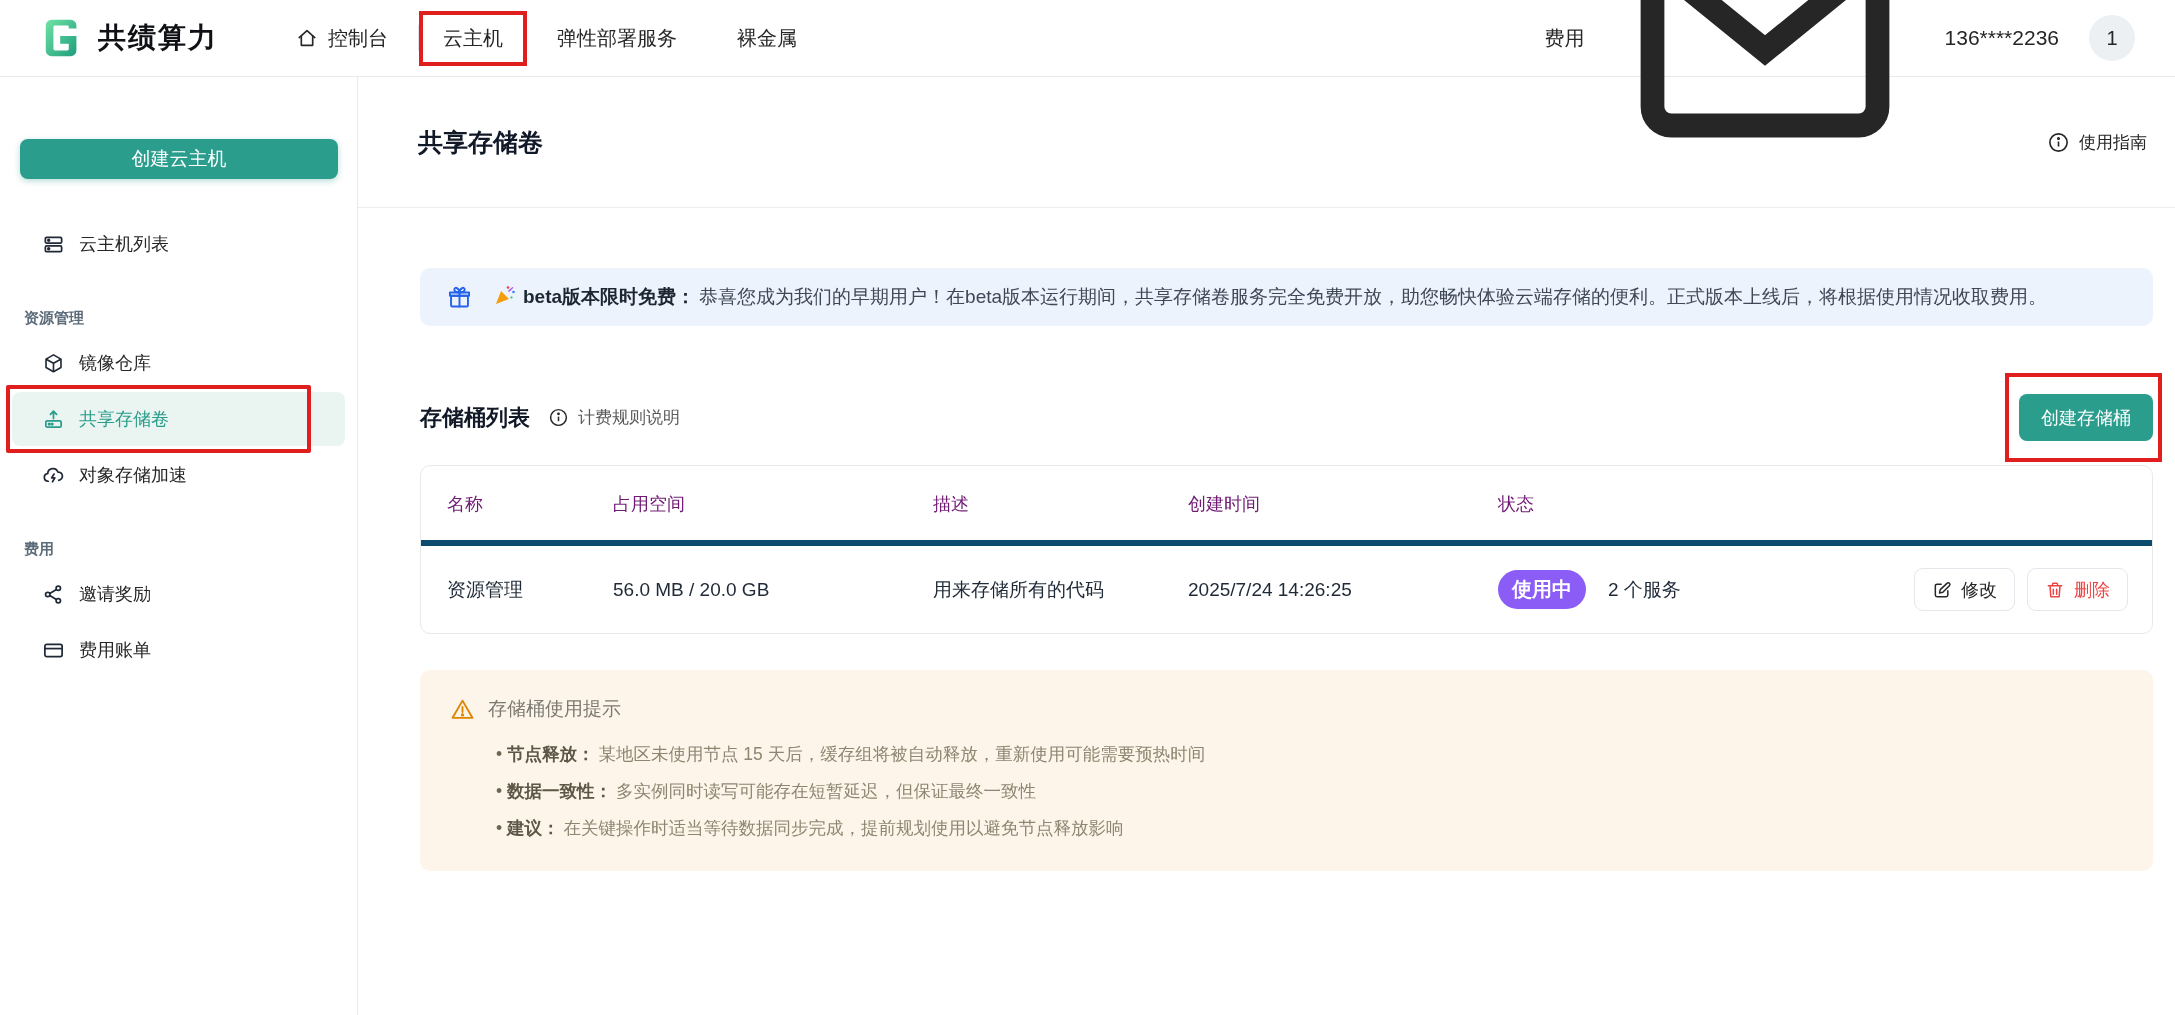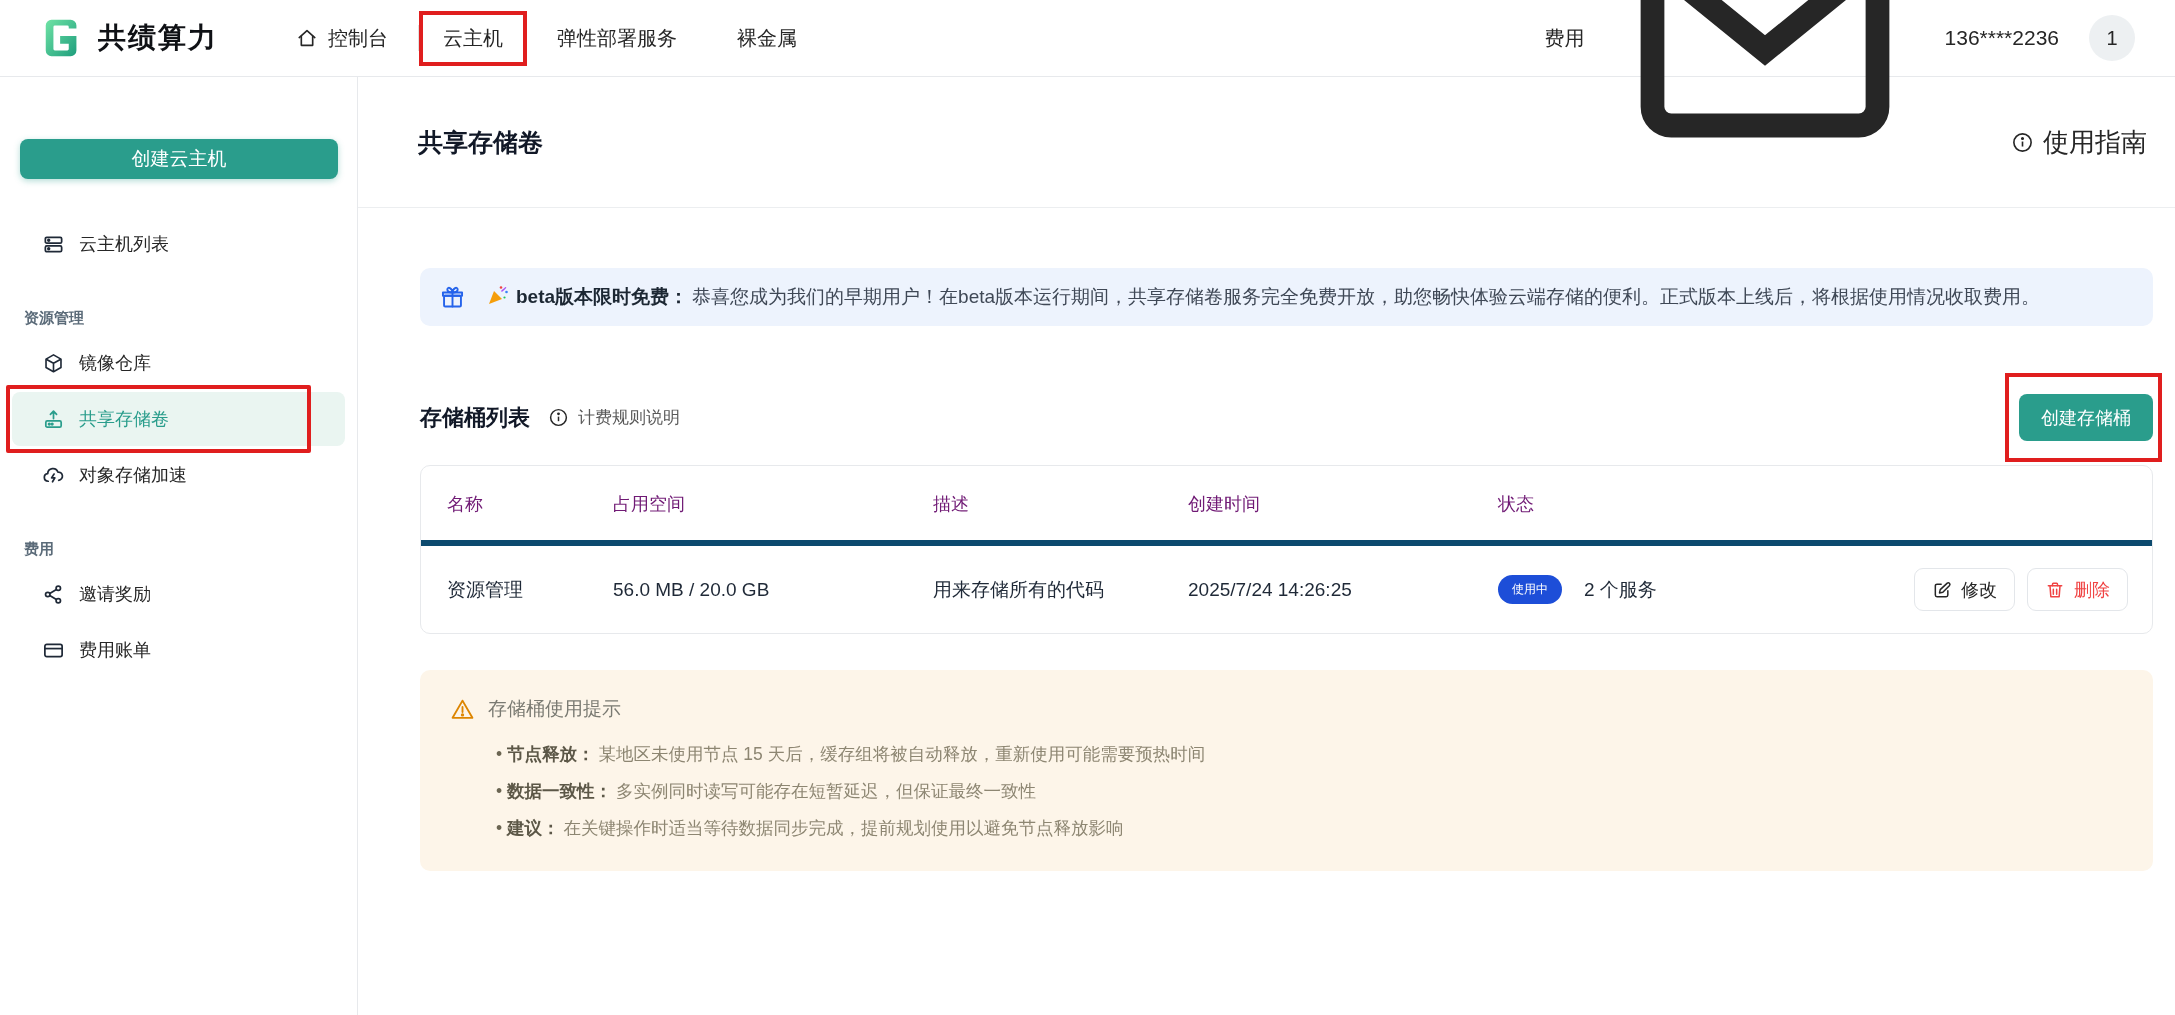--- a/index.html
+++ b/index.html
@@ -34,26 +34,26 @@
   .side-item.first { margin-top:38px; }
   .side-section { margin:38px 0 8px 24px; font-size:15px; font-weight:700; color:#5b6b79; }
   .side-item.active { color:#2a9d8c; background:#eaf5f1; position:relative; }
   .side-item.active .icon { color:#2a9d8c; }
   .side-annot { left:-6px; top:-7px; bottom:-7px; right:34px; border-radius:2px; }
 
   
   .main { flex:1; min-width:0; }
   .page-header { height:131px; display:flex; align-items:center; justify-content:space-between; padding:0 28px 0 60px; border-bottom:1px solid #eceef0; }
   .page-title { font-size:25px; font-weight:700; color:#111827; }
-  .guide-link { display:flex; align-items:center; gap:9px; font-size:26px; color:#262626; cursor:pointer; }
+  .guide-link { display:flex; align-items:center; gap:9px; font-size:17px; color:#262626; cursor:pointer; }
   .guide-link .icon { width:23px; height:23px; }
 
   .content { padding:60px 22px 0 62px; }
 
-  .banner { background:#edf3fd; border-radius:10px; padding:11px 19px; display:flex; align-items:center; gap:20px; font-size:19px; color:#3f4856; line-height:36px; }
+  .banner { background:#edf3fd; border-radius:10px; padding:11px 26px; display:flex; align-items:center; gap:20px; font-size:19px; color:#3f4856; line-height:36px; }
   .banner .icon { width:27px; height:27px; }
   .banner-emoji-icon { width:24px; height:24px; display:inline-block; vertical-align:-4px; margin-right:6px; }
   .banner-title { font-weight:700; color:#1c2733; margin-right:4px; }
 
   .bucket-header { margin-top:68px; display:flex; align-items:center; }
   .bucket-title { font-size:22px; font-weight:700; color:#111827; }
   .bucket-info { display:flex; align-items:center; gap:9px; margin-left:18px; color:#595959; font-size:17px; cursor:pointer;justify-content:flex-end; }
   .bucket-info .icon { width:21px; height:21px; color:#262626; }
   .create-bucket-wrap { margin-left:auto; position:relative; }
   .create-bucket-btn { height:47px; padding:0 22px; background:#2a9d8c; color:#fff; font-size:18px; border:none; border-radius:8px; cursor:pointer; font-family:Liberation Sans, sans-serif; }
@@ -61,21 +61,21 @@
 
   .table-card { margin-top:24px; border:1px solid #e7e9ec; border-radius:10px; background:#fff; }
   .t-head, .t-row { display:flex; align-items:center; }
   .t-head { padding:26px 24px 24px 0; color:#701a75; font-size:18px; border-bottom:6px solid #0c4a6e; }
   .t-row { padding:22px 24px 22px 0; font-size:19px; color:#1f2937; }
   .c-name { flex:0 0 192px; padding-left:26px; }
   .c-space { flex:0 0 320px; }
   .c-desc { flex:0 0 255px; }
   .c-time { flex:0 0 310px; }
   .c-status { flex:1 1 auto; display:flex; align-items:center; gap:22px; }
-  .status-pill { background:#1d4ed8; color:#fff; font-size:12px; font-weight:400; padding:6px 14px; border-radius:999px; }
+  .status-pill { background:#8b5cf6; color:#fff; font-size:20px; font-weight:700; padding:6px 14px; border-radius:999px; }
   .row-actions { display:flex; gap:12px; margin-left:auto; }
   .act-btn { display:flex; align-items:center; gap:9px; height:43px; padding:0 17px; border:1px solid #e3e6ea; border-radius:9px; background:#fff; font-size:18px; color:#262626; cursor:pointer; font-family:inherit; }
   .act-btn .icon { width:20px; height:20px; }
   .act-btn.danger { color:#f04444; }
   .act-btn.danger .icon { color:#f04444; }
 
   .tips { margin-top:36px; background:#fdf5e9; border-radius:10px; padding:26px 30px 24px 30px; }
   .tips-head { display:flex; align-items:center; gap:13px; font-size:19px; color:#7a7a72; }
   .tips-head .icon { width:25px; height:25px; }
   .tips-list { margin:14px 0 0 46px; }

